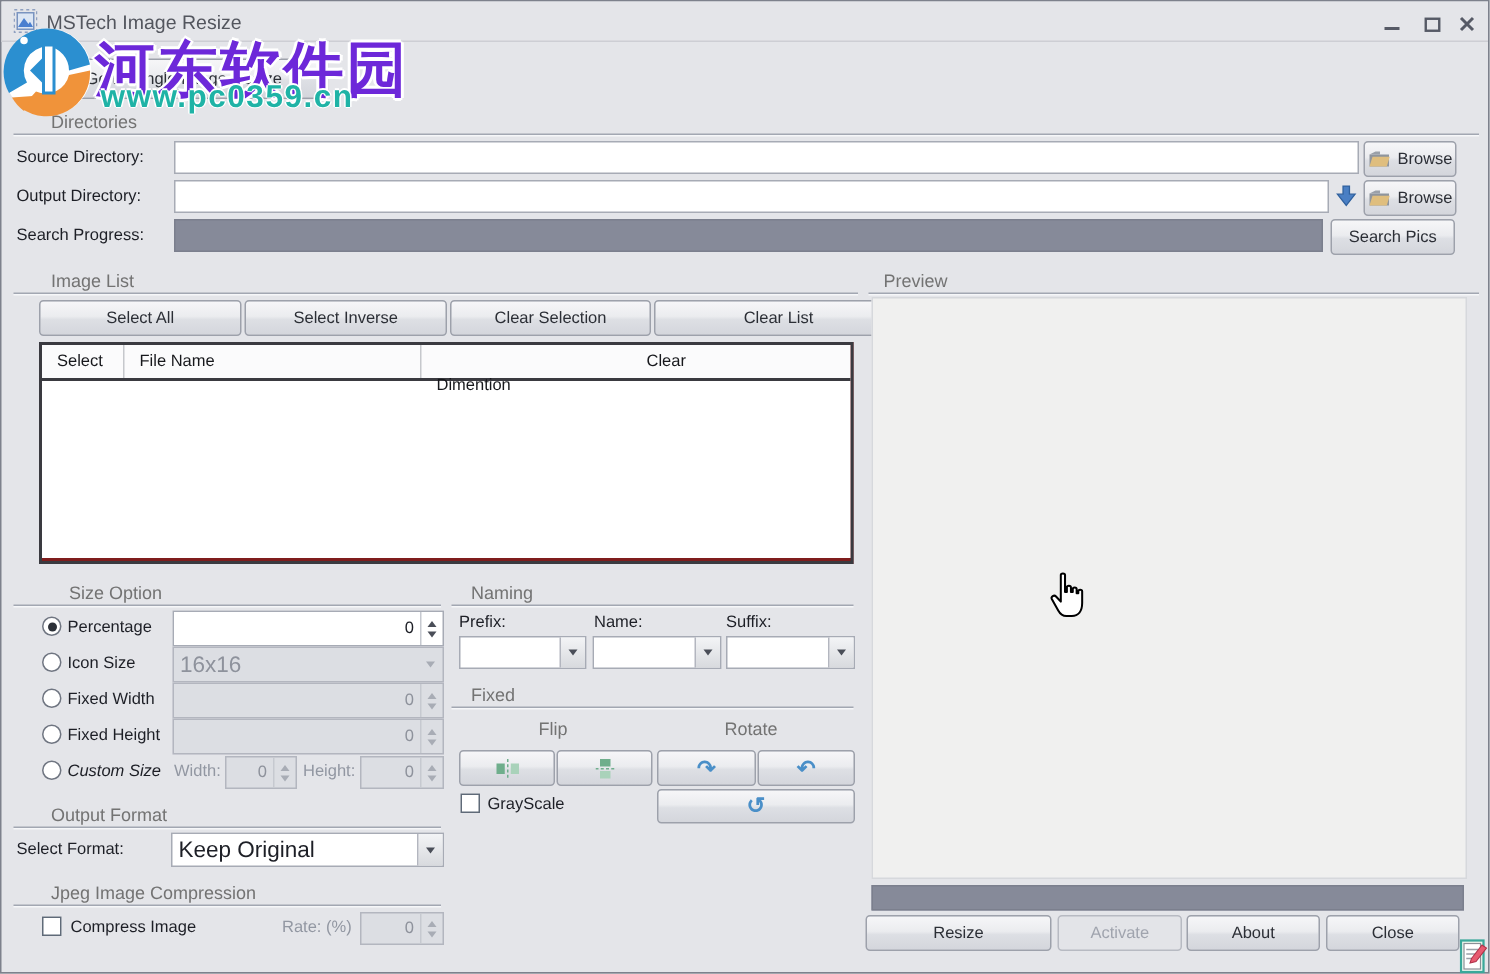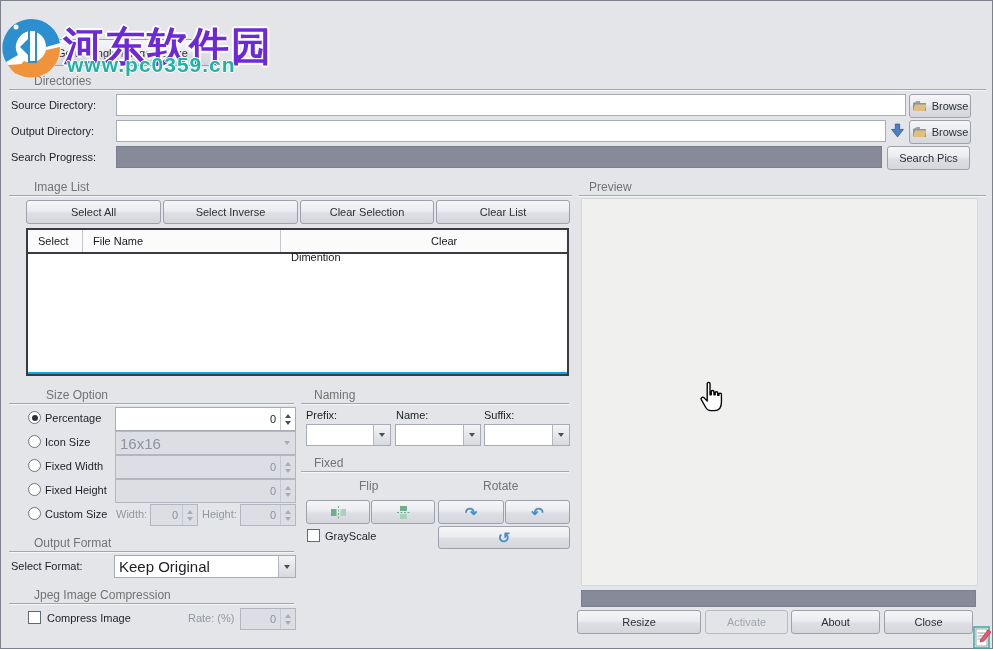--- a/index.html
+++ b/index.html
@@ -34,41 +34,66 @@
   .combo .cval{flex:1;display:flex;align-items:center;padding-left:4px;font-size:15px;color:#1d1f26;}
   .combo .cbtn{width:16px;display:flex;align-items:center;justify-content:center;
        background:linear-gradient(to bottom,#f3f4f6,#d8dade);border-left:1px solid #b3b6bf;}
   .combo.off{background:#dcdee3;border-color:#b3b6bf;}
   .combo.off .cval{color:#8e929c;}
   .combo.off .cbtn{background:none;border-left:none;}
   .radio{position:absolute;width:13px;height:13px;border-radius:50%;background:#fff;border:1px solid #6f7581;box-sizing:border-box;}
   .radio.sel::after{content:'';position:absolute;left:2.5px;top:2.5px;width:6px;height:6px;border-radius:50%;background:#2c3038;}
   .checkbox{position:absolute;width:13px;height:13px;background:#fff;border:1px solid #5f6a78;box-sizing:border-box;}
   
-  .list-table{position:absolute;left:25px;top:227px;width:539px;height:144px;background:#0ea5e9;border:2px solid #3a3a40;}
+  .list-table{position:absolute;left:25px;top:227px;width:539px;height:144px;background:#7f1d1d;border:2px solid #3a3a40;}
   .list-head{display:flex;height:22px;background:#fbfbfc;border-bottom:2px solid #3a3a40;font-size:11px;color:#17181c;}
   .list-head .hc{display:flex;align-items:center;padding-left:10px;border-right:1px solid #c6c8cc;box-sizing:border-box;}
   
   .preview-box{position:absolute;left:580px;top:197px;width:395px;height:386px;background:#f0f0ef;border:1px solid #d6d8dc;}
   
   .watermark{position:absolute;left:0;top:12px;width:320px;height:80px;pointer-events:none;z-index:60;}
   .wm-cn{position:absolute;left:62px;top:6px;font-size:40px;font-weight:bold;color:#6d28d9;letter-spacing:2px;
          text-shadow:-2px 0 0 #fff,2px 0 0 #fff,0 -2px 0 #fff,0 2px 0 #fff,-1px -1px 0 #fff,1px 1px 0 #fff,-1px 1px 0 #fff,1px -1px 0 #fff;}
   .wm-url{position:absolute;left:66px;top:40px;font-size:21px;font-weight:bold;color:#1fb3a6;letter-spacing:1px;
          text-shadow:-1px 0 0 #fff,1px 0 0 #fff,0 -1px 0 #fff,0 1px 0 #fff;}
   .cursor{position:absolute;left:698px;top:381px;z-index:70;pointer-events:none;}
   .tray-icon{position:absolute;left:973px;top:625px;z-index:65;}
   .flip-glyph{display:block;}
   .rot-glyph{font-size:15px;font-weight:bold;color:#4a8fc8;line-height:1;}
 </style>
 </head>
 <body>
 
 <div id="window">
 
+  <div class="titlebar">
+    <span class="title-icon">
+      <svg width="16" height="16" viewBox="0 0 16 16">
+        <rect x="0.5" y="0.5" width="15" height="15" fill="none" stroke="#8fa0c0" stroke-dasharray="2 2"></rect>
+        <rect x="2.5" y="2.5" width="11" height="11" fill="#dce6f4" stroke="#7a94c0"></rect>
+        <path d="M3 12 L7 6 L10 10 L11 8.5 L13 12 Z" fill="#4a7fd0"></path>
+      </svg>
+    </span>
+    <span class="title-text">MSTech Image Resize</span>
+    <span class="winbtn min">
+      <svg width="12" height="12">
+          <rect x="1" y="8" width="10" height="2" fill="#565a66"></rect>
+        </svg>
+    </span>
+    <span class="winbtn max">
+      <svg width="12" height="12">
+          <rect x="1.5" y="2.5" width="9" height="8" fill="none" stroke="#565a66" stroke-width="1.6"></rect>
+        </svg>
+    </span>
+    <span class="winbtn close">
+      <svg width="12" height="12">
+          <path d="M2 2 L10 10 M10 2 L2 10" stroke="#565a66" stroke-width="2"></path>
+        </svg>
+    </span>
+  </div>
 
   <div class="btn" style="left:25px;top:38px;width:191px;height:25px;">
     <span>Go to Single Image Resize</span>
   </div>
 
   <div class="watermark">
     <svg width="62" height="64" viewBox="0 0 62 64" style="position:absolute;left:1px;top:4px;">
       <circle cx="30" cy="31" r="29" fill="#fff"></circle>
       <path d="M30 2 A29 29 0 0 0 4 45 L16 38 A16 16 0 0 1 30 14 Z" fill="#2b8fd0"></path>
       <path d="M30 2 A29 29 0 0 1 58 26 L44 30 A16 16 0 0 0 30 14 Z" fill="#2b8fd0"></path>
@@ -126,21 +151,21 @@
 
   <div class="btn" style="left:25px;top:199px;width:133px;height:22px;">
     <span>Select All</span>
   </div>
   <div class="btn" style="left:162px;top:199px;width:133px;height:22px;">
     <span>Select Inverse</span>
   </div>
   <div class="btn" style="left:299px;top:199px;width:132px;height:22px;">
     <span>Clear Selection</span>
   </div>
-  <div class="btn" style="left:435px;top:199px;width:132px;height:22px;">
+  <div class="btn" style="left:435px;top:199px;width:132px;height:22px;padding-left:16px;">
     <span>Clear List</span>
   </div>
 
   <div class="list-table">
     <div class="list-head">
       <div class="hc" style="width:55px;">Select</div>
       <div class="hc" style="width:198px;">File Name</div>
       <div class="hc" style="width:140px;margin-top:27px;">Dimention</div>
       <div class="hc" style="flex:1;border-right:none;">Clear</div>
     </div>
@@ -187,21 +212,21 @@
   <span class="label" style="left:44px;top:483px;">Fixed Height</span>
   <div class="spinner off" style="left:114px;top:478px;width:179px;height:22px;">
     <span class="val">0</span>
     <span class="spin">
         <span class="tri-up"></span>
         <span class="tri-down"></span>
       </span>
   </div>
 
   <div class="radio" style="left:27px;top:506px;"></div>
-  <span class="label" style="left:44px;top:507px;">Custom Size</span>
+  <span class="label" style="left:44px;top:507px;font-style:italic;">Custom Size</span>
   <span class="label dim" style="left:115px;top:507px;">Width:</span>
   <div class="spinner off" style="left:149px;top:503px;width:46px;height:20px;">
     <span class="val">0</span>
     <span class="spin">
         <span class="tri-up"></span>
         <span class="tri-down"></span>
       </span>
   </div>
   <span class="label dim" style="left:201px;top:507px;">Height:</span>
   <div class="spinner off" style="left:239px;top:503px;width:54px;height:20px;">

